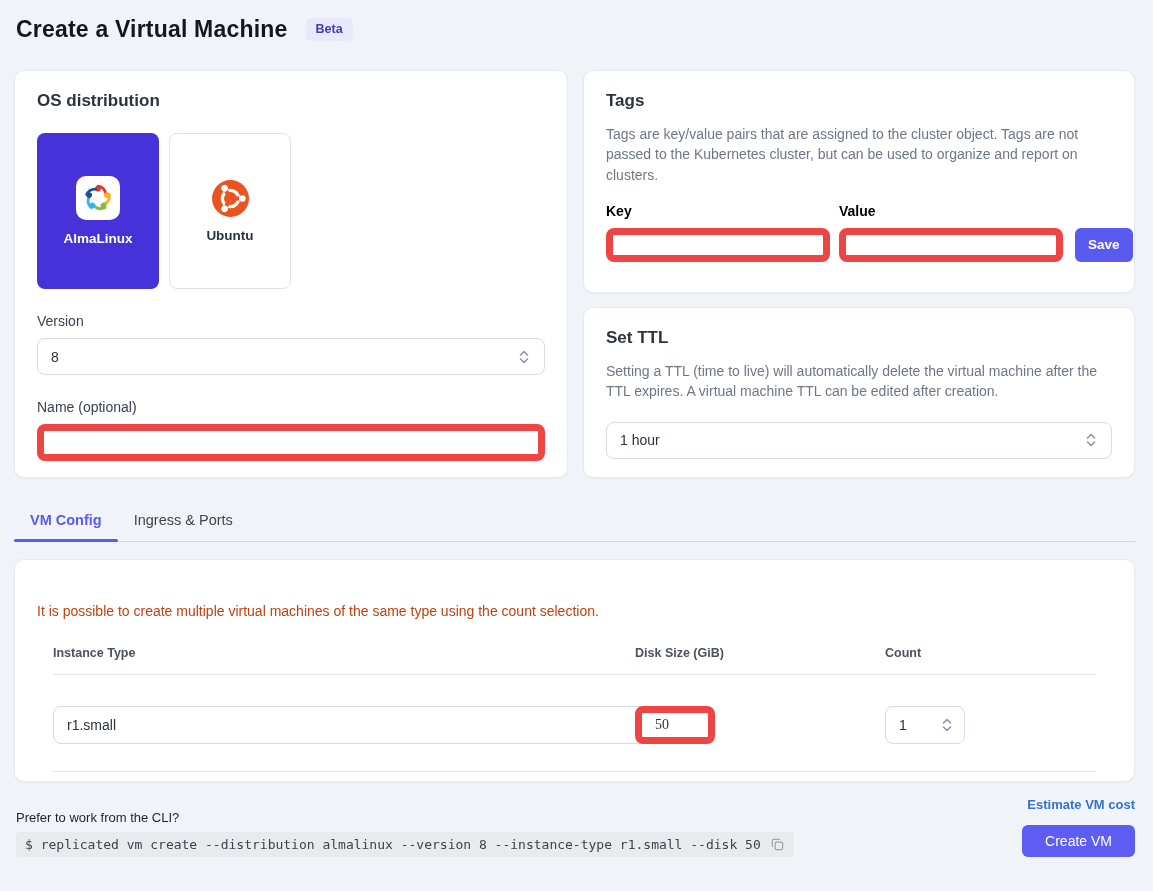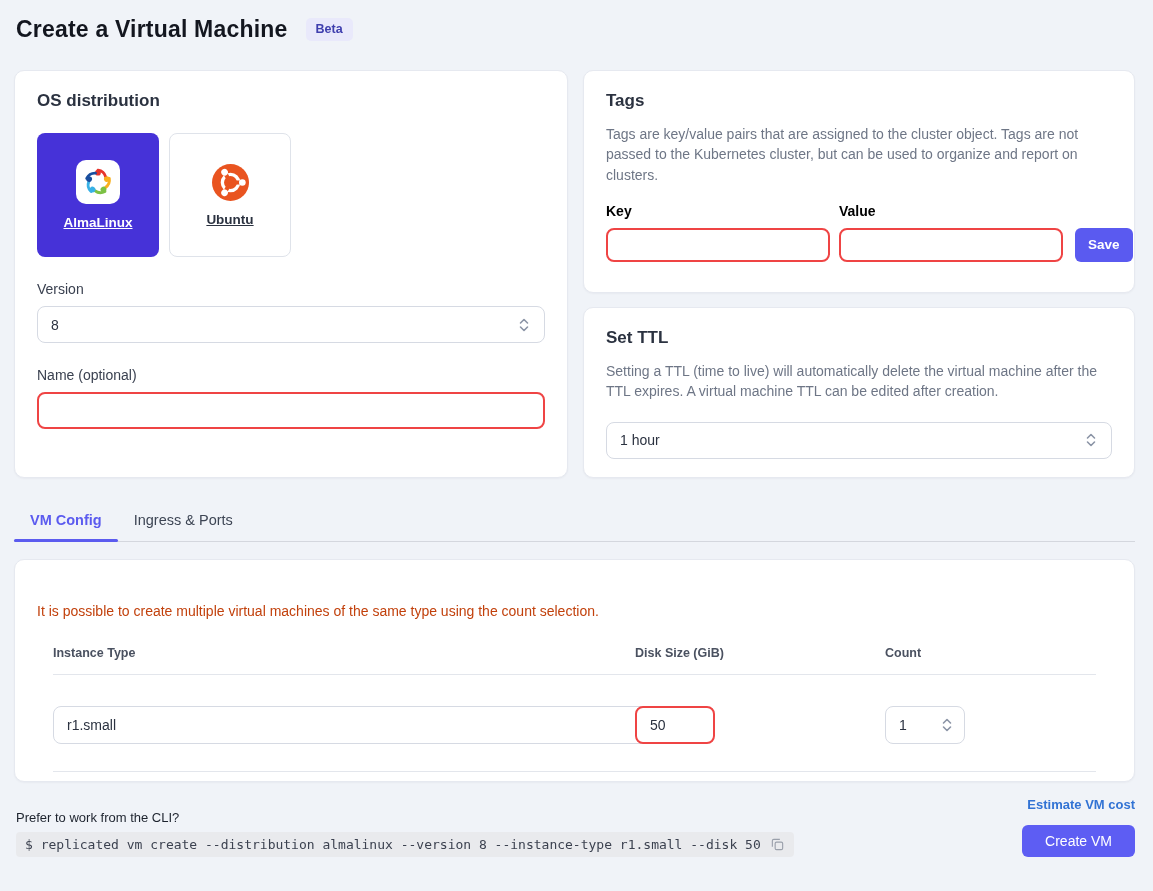--- a/index.html
+++ b/index.html
@@ -28,42 +28,42 @@
   .top-grid { display: flex; gap: 15px; }
   .os-card { width: 554px; height: 408px; padding: 20px 22px; }
   .right-col { display: flex; flex-direction: column; gap: 14px; width: 552px; }
   .tags-card { height: 223px; padding: 20px 22px; }
   .ttl-card { height: 171px; padding: 20px 22px; }
   .card-title { font-size: 17px; font-weight: 700; color: #2b3240; }
 
   
   .os-tiles { display: flex; gap: 10px; margin-top: 22px; }
   .os-tile {
-    width: 122px; height: 124px; border-radius: 8px; cursor: pointer;
-    display: flex; flex-direction: column; align-items: center; justify-content: center; gap: 11px; text-decoration: underline;
+    width: 122px; height: 156px; border-radius: 8px; cursor: pointer;
+    display: flex; flex-direction: column; align-items: center; justify-content: center; gap: 11px;
   }
   .os-tile.selected { background: #4632d8; color: #fff; }
   .os-tile.unselected { background: #fff; border: 1px solid #dfe3ea; color: #2b3240; }
   .os-tile-label { font-size: 13.5px; font-weight: 700; }
   .alma-logo-box {
     width: 44px; height: 44px; background: #fff; border-radius: 10px;
     display: flex; align-items: center; justify-content: center;
   }
 
   
   .field-label { font-size: 14px; color: #3a4150; margin: 24px 0 9px; }
   .select-box {
     height: 37px; border: 1px solid #d6dae3; border-radius: 8px; background: #fff;
     display: flex; align-items: center; justify-content: space-between;
     padding: 0 13px; font-size: 14px; color: #2b3240; cursor: pointer;
   }
   .text-input {
-    width: 100%; height: 37px; border: 2px solid #ef4444; border-radius: 8px;
+    width: 100%; height: 37px; border: 7px solid #ef4444; border-radius: 8px;
     padding: 0 13px; font-size: 14px; color: #2b3240; background: #fff;
-    font-family: Liberation Sans, sans-serif; outline: none;
+    font-family: Liberation Serif, serif; outline: none;
   }
   .chev { flex: 0 0 auto; }
 
   
   .card-desc { font-size: 14px; color: #6e7686; line-height: 1.45; margin-top: 13px; }
   .tag-grid { display: grid; grid-template-columns: 224px 224px auto; column-gap: 9px; margin-top: 18px; align-items: end; }
   .tag-label { font-size: 14px; font-weight: 700; color: #000000; margin-bottom: 9px; }
   .save-button {
     height: 34px; align-self: end; background: #5a5af0; color: #fff; border: none;
     border-radius: 6px; font-size: 13.5px; font-weight: 600; padding: 0 13px;

